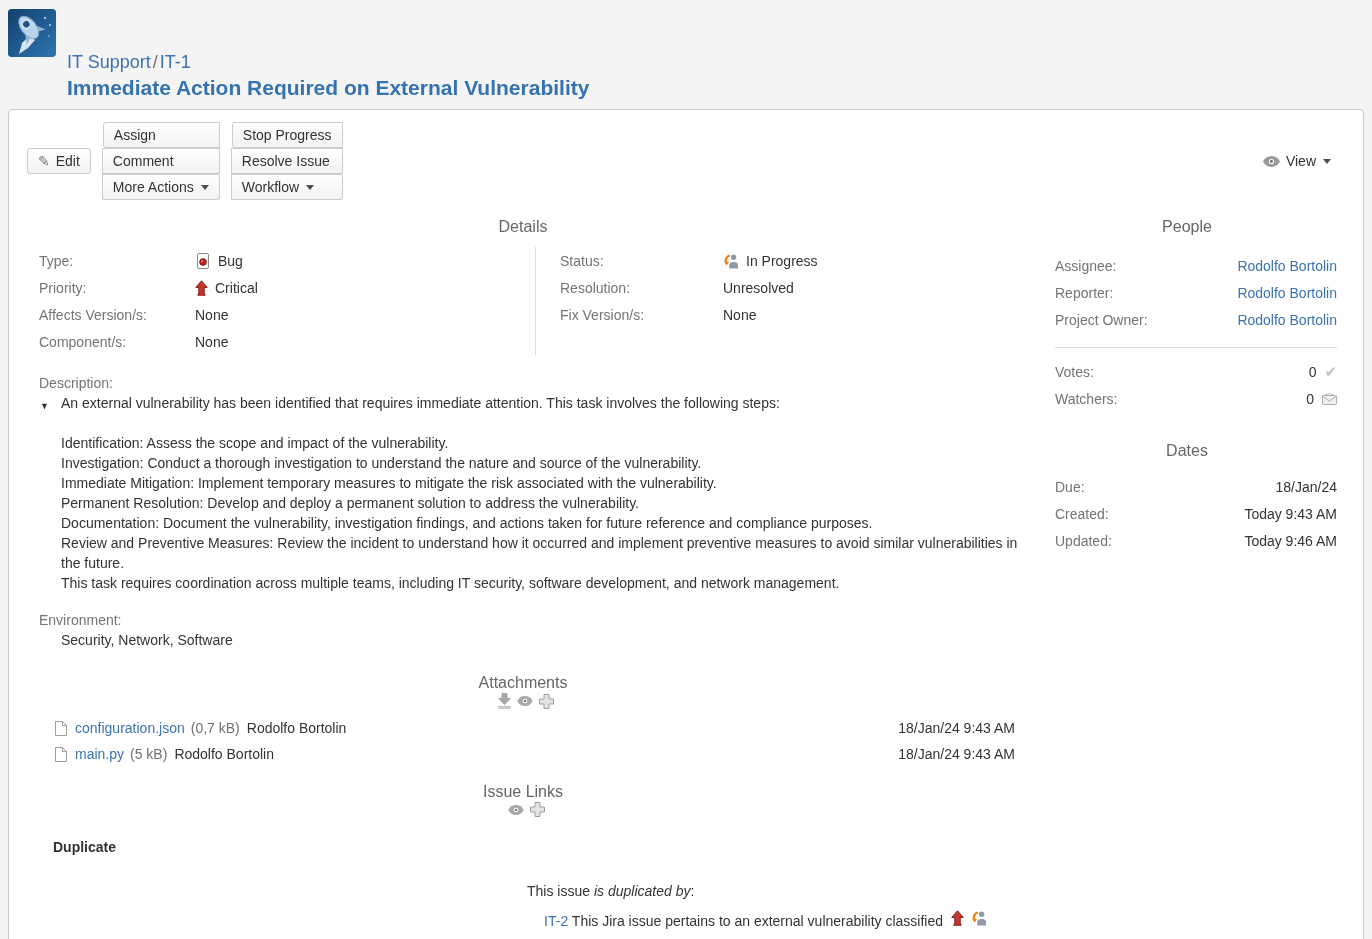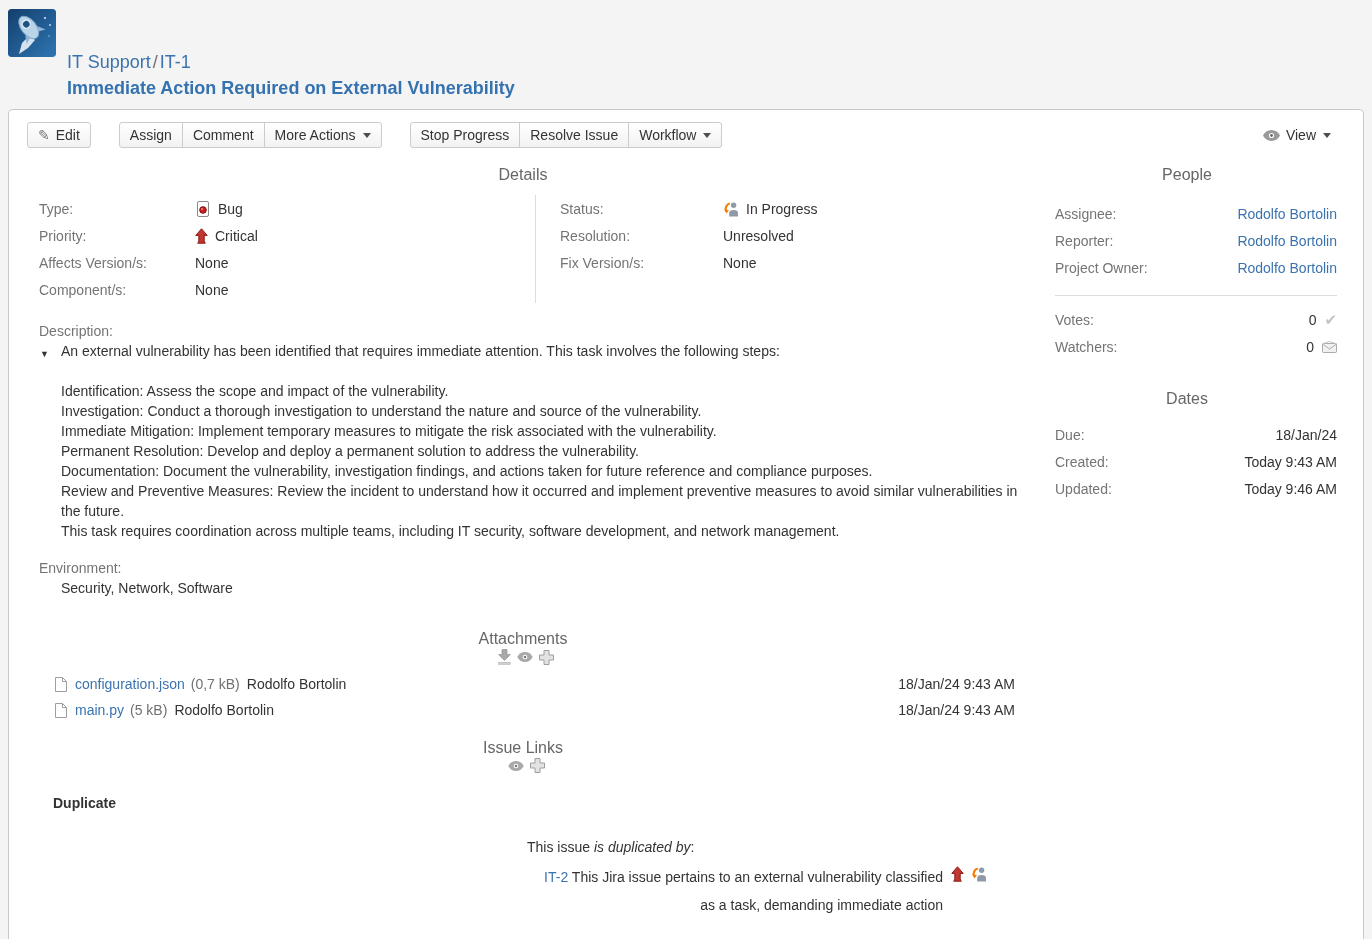--- a/index.html
+++ b/index.html
@@ -12,40 +12,40 @@
     overflow:hidden;
   }
   a, .link { color:#3b73af; text-decoration:none; cursor:pointer; }
 
   
   .page-header { display:flex; align-items:flex-start; padding:9px 10px 8px 8px; }
   .avatar { width:48px; height:48px; border-radius:3px; flex:0 0 48px; }
   .header-text { margin-left:11px; padding-top:1px; }
   .breadcrumb { font-size:18px; line-height:17px;margin-top:44px; }
   .breadcrumb .sep { color:#707070; margin:0 2px; }
-  .issue-title { font-size:18px; font-weight:bold; color:#3572b0; margin-top:4px; line-height:26px; }
+  .issue-title { font-size:21px; font-weight:bold; color:#3572b0; margin-top:4px; line-height:26px; }
 
   
   .content-box {
     margin:0 8px; background:#fff;
     border:1px solid #c9c9c9; border-bottom:none;
     border-radius:5px 5px 0 0;
     min-height:868px;
     padding:10px 10px 24px 10px;
   }
 
   
   .toolbar { display:flex; align-items:center; padding:2px 8px 4px 8px; }
   .btn {
     display:inline-flex; align-items:center;
     border:1px solid #ccc; background:linear-gradient(#ffffff,#f2f2f2);
     color:#333; font-size:14px; line-height:16px;
     padding:4px 10px; border-radius:3px; cursor:pointer; white-space:nowrap;
   }
-  .btn-group { display:flex; margin-left:28px; }
+  .btn-group { display:flex; margin-left:12px;flex-direction:column; }
   .btn-group .btn { border-radius:0; margin-left:-1px; }
   .btn-group .btn:first-child { border-radius:3px 0 0 3px; margin-left:0; }
   .btn-group .btn:last-child { border-radius:0 3px 3px 0; }
   .caret { display:inline-block; width:0; height:0; border-left:4px solid transparent;
            border-right:4px solid transparent; border-top:5px solid #4d4d4d; margin-left:7px; }
   .pencil { color:#707070; font-size:14px; margin-right:6px; }
   .toolbar-right { margin-left:auto; display:flex; align-items:center; cursor:pointer; padding-right:14px; }
   .toolbar-right .eye { margin-right:6px; }
 
   
@@ -249,21 +249,21 @@
           <div>Immediate Mitigation: Implement temporary measures to mitigate the risk associated with the vulnerability.</div>
           <div>Permanent Resolution: Develop and deploy a permanent solution to address the vulnerability.</div>
           <div>Documentation: Document the vulnerability, investigation findings, and actions taken for future reference and compliance purposes.</div>
           <div>Review and Preventive Measures: Review the incident to understand how it occurred and implement preventive measures to avoid similar vulnerabilities in the future.</div>
           <div>This task requires coordination across multiple teams, including IT security, software development, and network management.</div>
         </div>
       </div>
       <div class="env-label">Environment:</div>
       <div class="env-value">Security, Network, Software</div>
 
-      <div class="sec-h" style="margin-top:32px;">
+      <div class="sec-h" style="margin-top:24px;">
         <span>Attachments</span>
           <span class="rule"></span>
         <span class="hicons">
           <span class="hicon">
             <svg width="13" height="16" viewBox="0 0 13 16">
               <polygon points="4,0.5 9,0.5 9,5.5 12.4,5.5 6.5,11.6 0.6,5.5 4,5.5" fill="#a9a9a9" stroke="#8c8c8c" stroke-width="0.6"></polygon>
               <rect x="0.6" y="13.2" width="11.8" height="2.2" fill="#cfcfcf" stroke="#ababab" stroke-width="0.5"></rect>
             </svg>
           </span>
           <span class="hicon">

